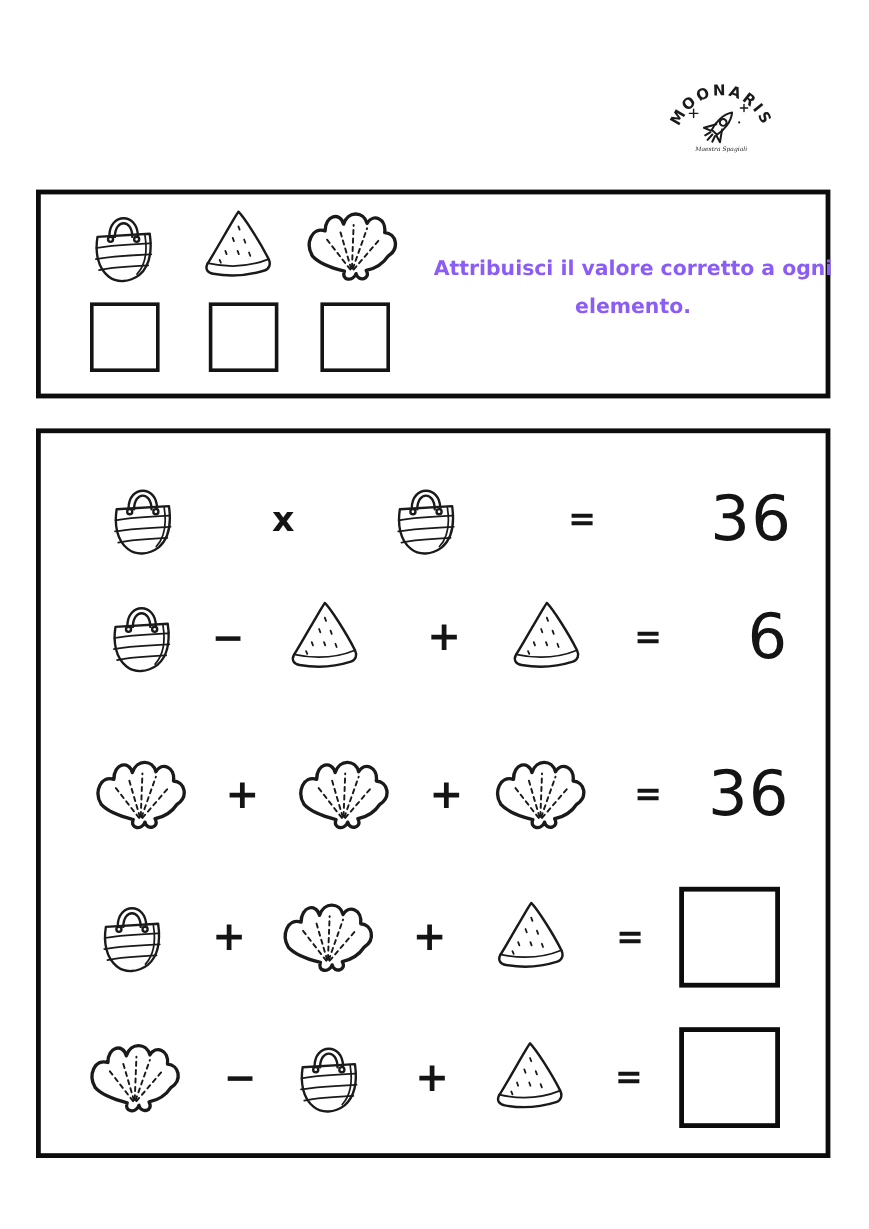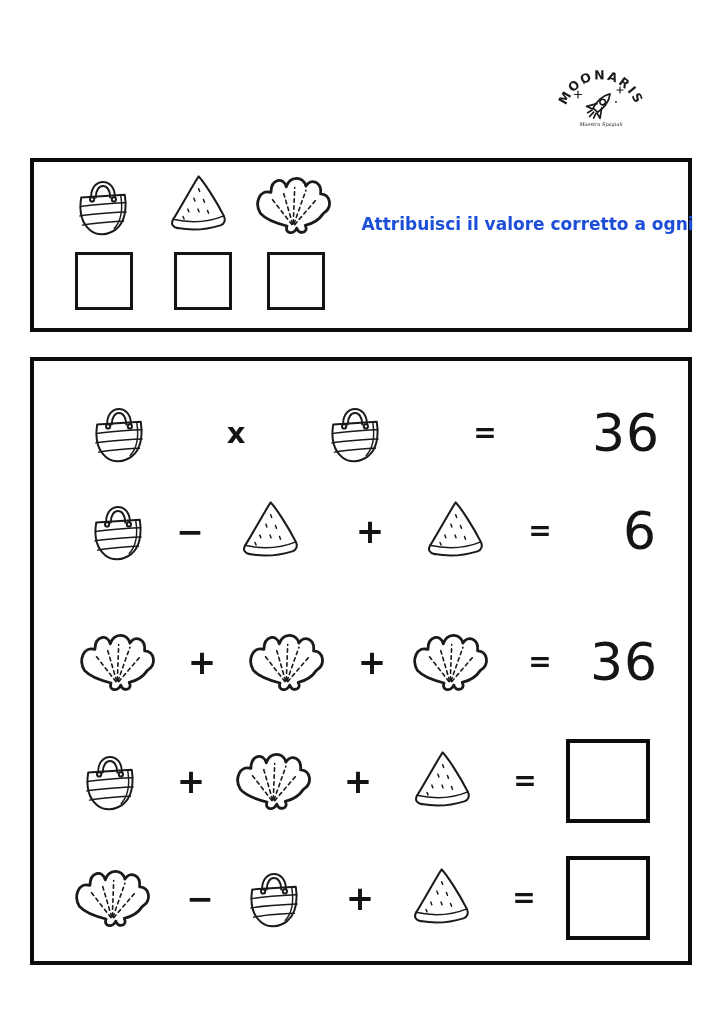--- a/index.html
+++ b/index.html
@@ -18,21 +18,21 @@
   
   .frame{position:absolute;background:#fff;border:4px solid #0c0c0c;box-sizing:border-box;}
   #instruction-box{left:30px;top:158px;width:662px;height:174px;}
   #equations-box{left:30px;top:357px;width:662px;height:608px;}
   
   .legend-icon{position:absolute;transform:translate(-50%,-50%);}
   .legend-icon svg{display:block;}
   .value-box{position:absolute;transform:translate(-50%,-50%);width:58px;height:58px;
              border:3px solid #141414;background:#fff;box-sizing:border-box;}
   #instruction{position:absolute;left:321px;top:46px;width:345px;text-align:center;
-               font-weight:700;font-size:17px;line-height:32px;color:#1d4ed8;}
+               font-weight:700;font-size:17px;line-height:32px;color:#8b5cf6;}
   
   .eq-row{position:absolute;left:0;width:100%;height:0;}
   .eq-row>*{position:absolute;top:0;transform:translate(-50%,-50%);}
   .icon-token svg{display:block;}
   .op{font-family:"DejaVu Sans",sans-serif;font-weight:700;font-size:31px;line-height:1;color:#141414;}
   .op-times{font-size:29px;}
   .op-minus{font-size:33px;}
   .op-plus{font-size:34px;}
   .op-equals{font-size:28px;}
   .num{font-family:"DejaVu Sans",sans-serif;font-weight:400;font-size:52px;line-height:1;color:#141414;
@@ -133,20 +133,21 @@
         <span class="value-box" style="left: 169px; top: 119px;"></span>
         <span class="icon-token legend-icon" style="left: 260px; top: 43px;">
           <svg width="88" height="70">
             <use href="#sym-shell"></use>
           </svg>
         </span>
         <span class="value-box" style="left: 262px; top: 119px;"></span>
       </div>
     <div id="instruction">
       <div>Attribuisci il valore corretto a ogni</div>
+      <div>elemento.</div>
     </div>
   </div>
 
   <div id="equations-box" class="frame">
       <div class="eq-row" style="top: 72px;">
         <span class="icon-token" style="left: 85px;">
           <svg width="66" height="72">
             <use href="#sym-bag"></use>
           </svg>
         </span>

